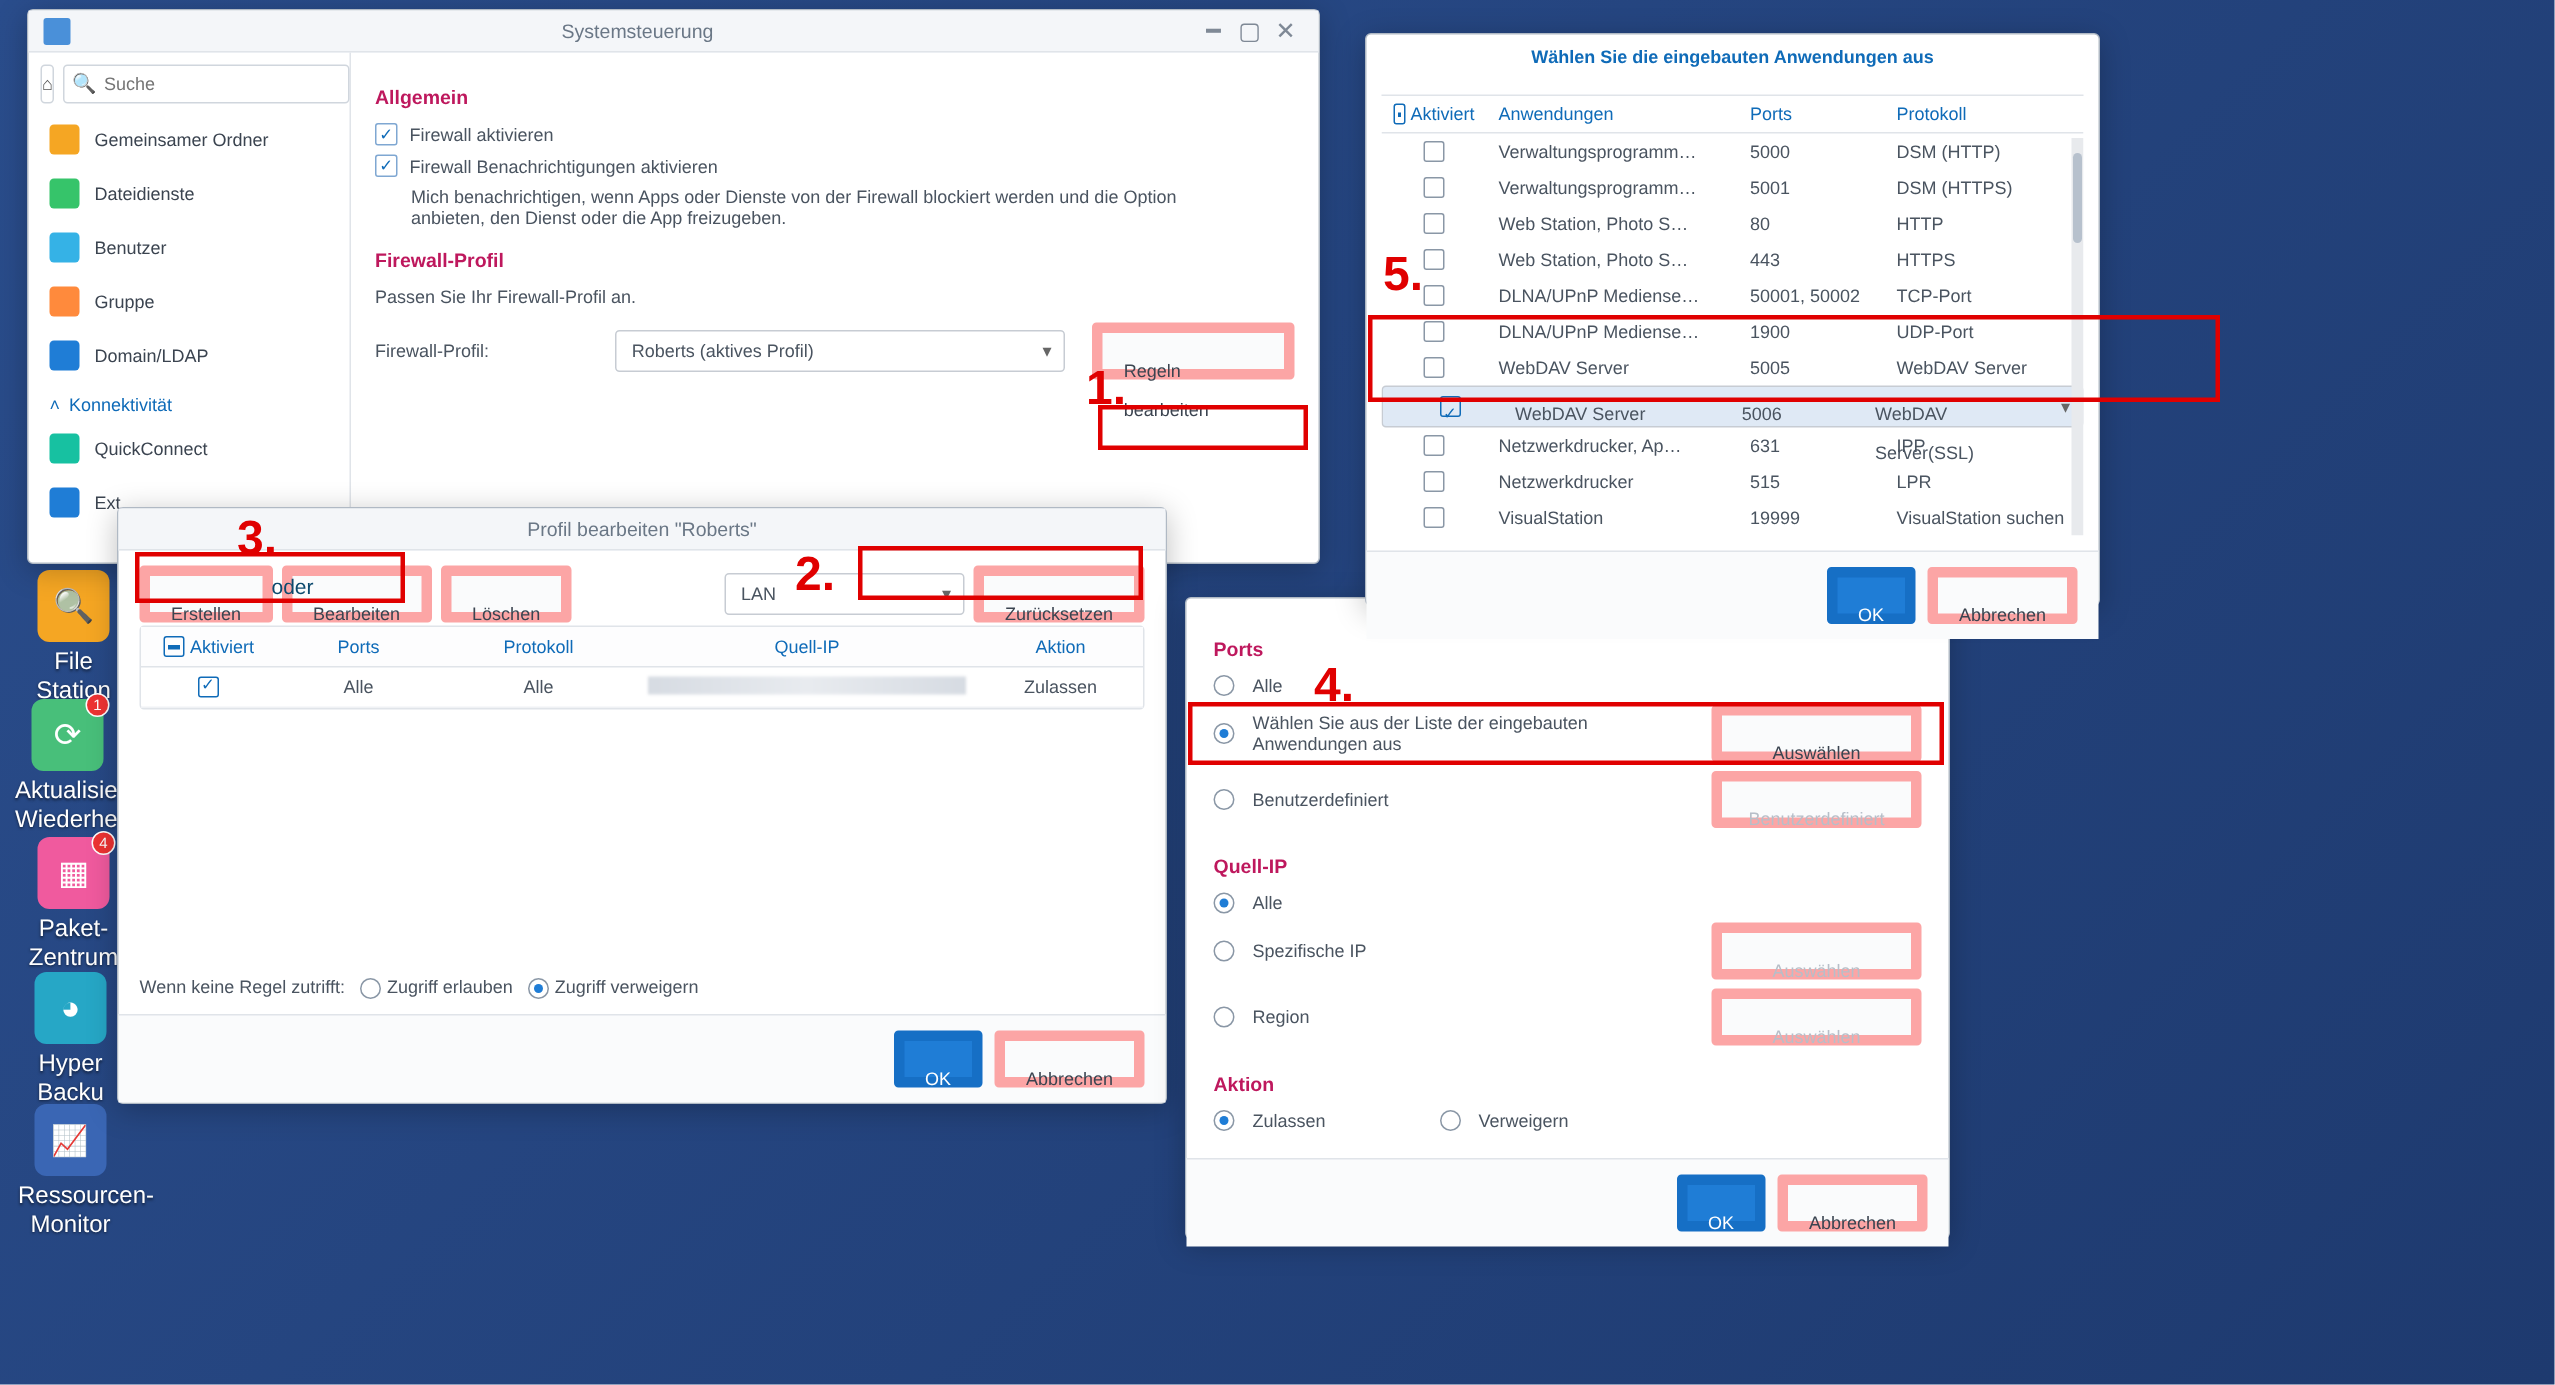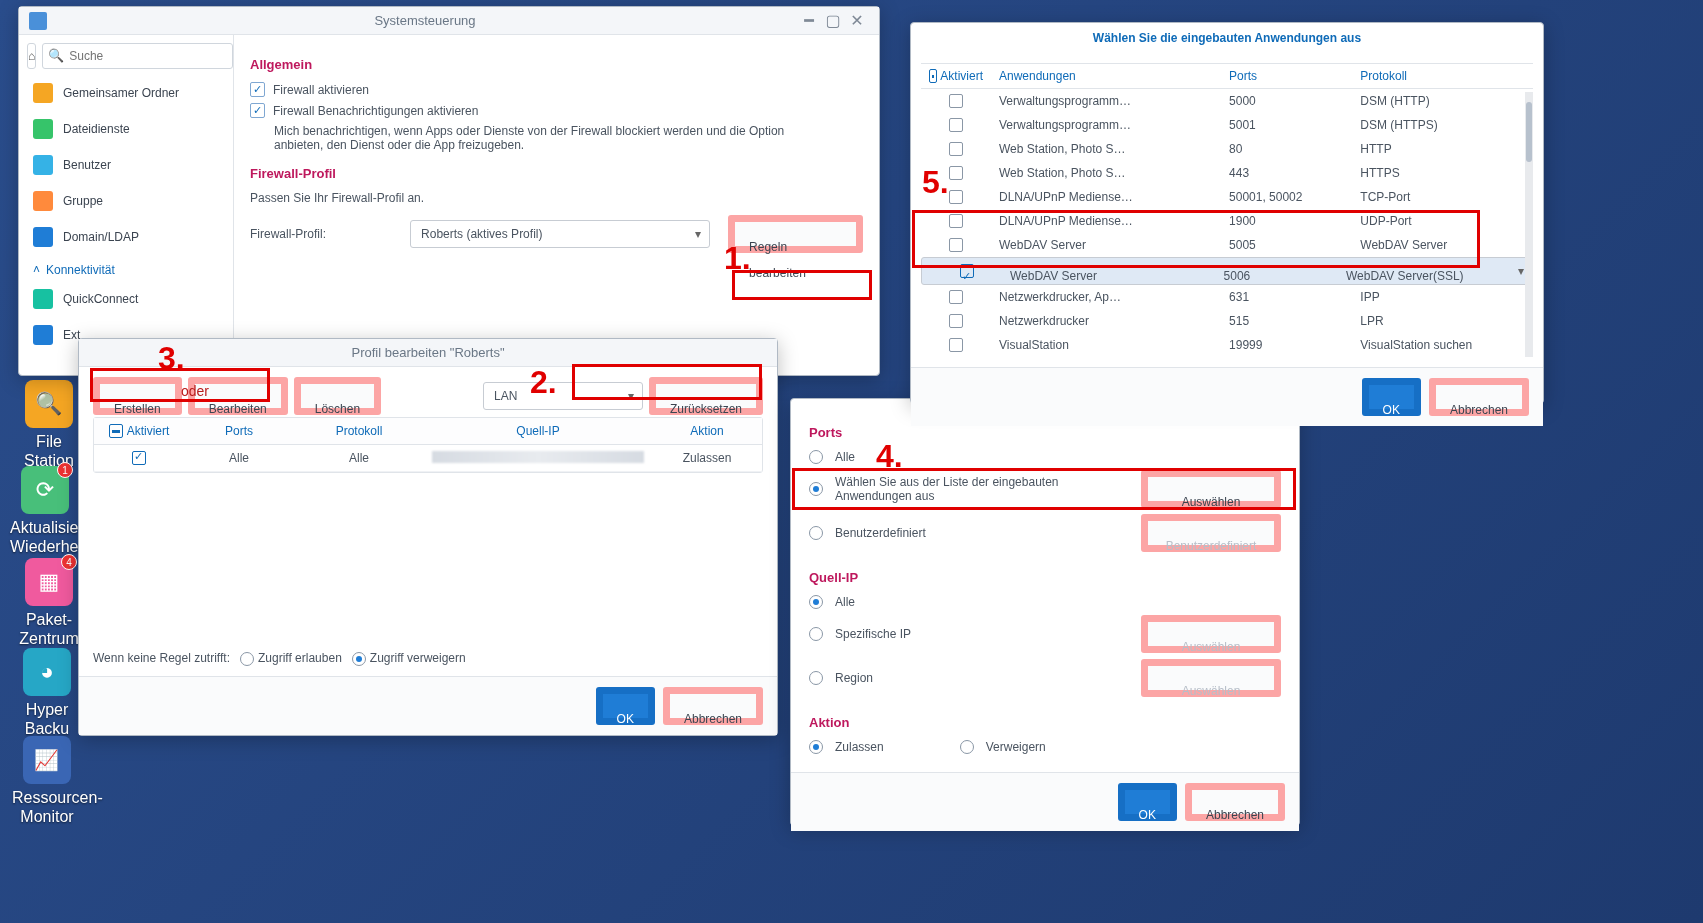--- a/index.html
+++ b/index.html
@@ -40,21 +40,21 @@
 .cbx .box { width: 15px; height: 15px; border: 1px solid #7fa7d2; border-radius: 2px; display: inline-flex; align-items: center; justify-content: center; color: #0f6bb8; font-size: 11px; }
 .sel { display: inline-block; border: 1px solid #c7ccd3; border-radius: 3px; height: 28px; line-height: 26px; padding: 0 26px 0 10px; min-width: 300px; color: #4a5460; position: relative; background: #fff; }
 .sel::after { content: "▾"; position: absolute; right: 8px; top: 0; color: #666; }
 .btn { display: inline-block; height: 28px; line-height: 26px; padding: 12px 14px; border: 7px solid #fca5a5; background: #fafbfc; border-radius: 3px; color: #3b4450; cursor: pointer; }
 .btn.blue { background: #1f7dd6; border-color: #166fc5; color: #fff; }
 .btn.disabled { color: #b7bec8; }
 
 
 .anno { position: absolute; border: 3px solid #e00000; z-index: 9999; }
 .anno-num { position: absolute; color: #e00000; font-weight: bold; font-size: 32px; z-index: 9999; }
-.anno-oder { position: absolute; color: #b91c1c; font-size: 14px; z-index: 9999; }
+.anno-oder { position: absolute; color: #0c4a6e; font-size: 14px; z-index: 9999; }
 
 
 .pe-body { padding: 10px 14px; flex: 1; display: flex; flex-direction: column; }
 .pe-bar { display: flex; align-items: center; justify-content: space-between; margin-bottom: 2px; }
 .pe-tbl { border: 1px solid #e0e4e9; border-radius: 3px; }
 .pe-hd { display: flex; background: #fdfdfe; border-bottom: 1px solid #e0e4e9; }
 .pe-hd div, .pe-row div { padding: 6px 8px; }
 .pe-row { display: flex; border-bottom: 1px solid #f0f2f5; }
 .c1 { width: 90px; text-align: center; display: flex; align-items: center; justify-content: center; gap: 4px; }
 .c2 { width: 110px; text-align: center; }
@@ -294,21 +294,21 @@
       <span class="radio"></span>
         <span class="body-txt">Verweigern</span>
     </div>
   </div>
   <div class="btn-bar">
     <span class="btn blue">OK</span>
     <span class="btn">Abbrechen</span>
   </div>
 </div>
 
-<div class="win" style="left:910px; top:22px; width:634px; height:382px">
+<div class="win" style="left:910px; top:22px; width:490px; height:382px">
   <div class="ap-title">Wählen Sie die eingebauten Anwendungen aus</div>
   <div class="ap-body">
     <div class="ap-tbl">
       <div class="ap-hd">
         <div class="a1"><span class="chk part"></span>&nbsp;<span>Aktiviert</span></div>
         <div class="a2">Anwendungen</div>
         <div class="a3">Ports</div>
         <div class="a4">Protokoll</div>
       </div>
       <div id="ap-rows">

